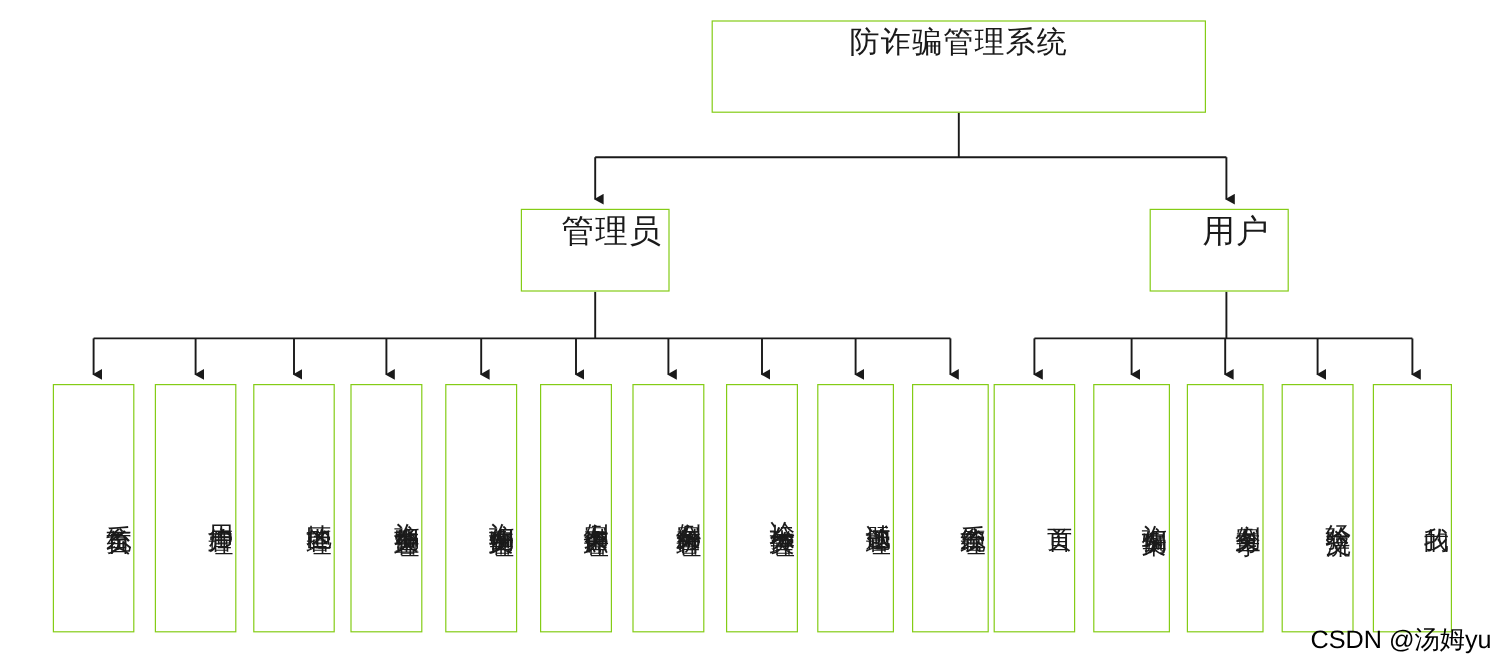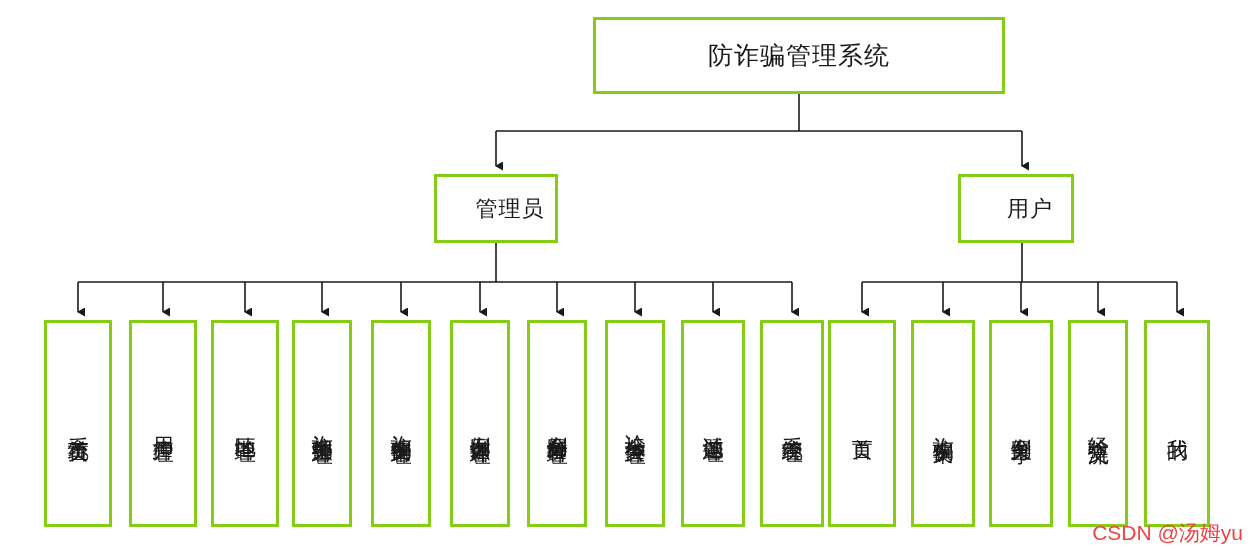--- a/index.html
+++ b/index.html
@@ -19,54 +19,53 @@
     position: absolute;
     left: 0;
     top: 0;
     width: 1251px;
     height: 549px;
     pointer-events: none;
   }
   .node {
     position: absolute;
     box-sizing: border-box;
-    border: 3px solid #84cc16;
+    border: 1px solid #84cc16;
     background: #ffffff;
     display: flex;
-    align-items: center;
     justify-content: center;
     color: #1a1a1a;
   }
   .node.root {
     font-size: 25px;
     letter-spacing: 1px;
   }
   .node.mid {
-    font-size: 22px;
+    font-size: 27px;
     letter-spacing: 1px;
     padding-left: 28px;
   }
   .node.leaf {
     font-size: 21px;
     line-height: 1.16;
     writing-mode: vertical-rl;
     text-orientation: upright;
     letter-spacing: 2px;
     padding: 6px 0;
   }
   .leaf-label {
     display: block;
     max-height: 100%;
   }
   .watermark {
     position: absolute;
     right: 8px;
     bottom: 2px;
     font-size: 21px;
-    color: #ef4444;
+    color: #000000;
     font-family: "Liberation Sans", "DejaVu Sans", sans-serif;
     white-space: nowrap;
     user-select: none;
   }
 </style>
 </head>
 <body>
 
 <div id="canvas">
 

